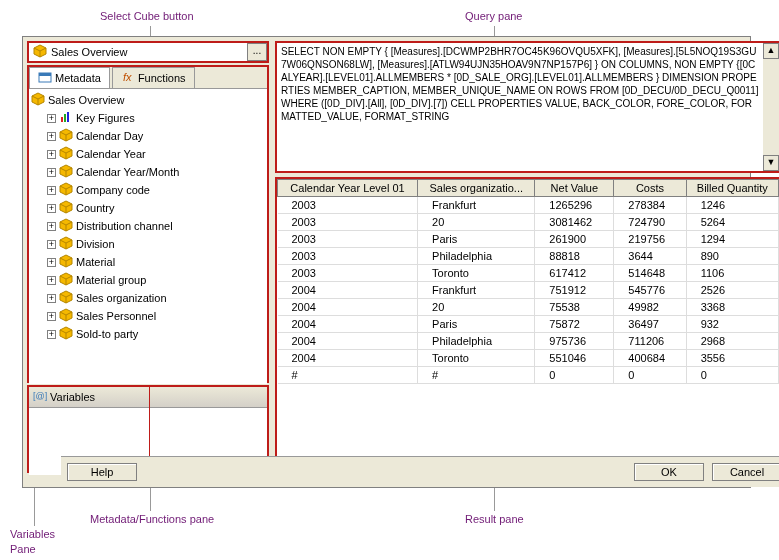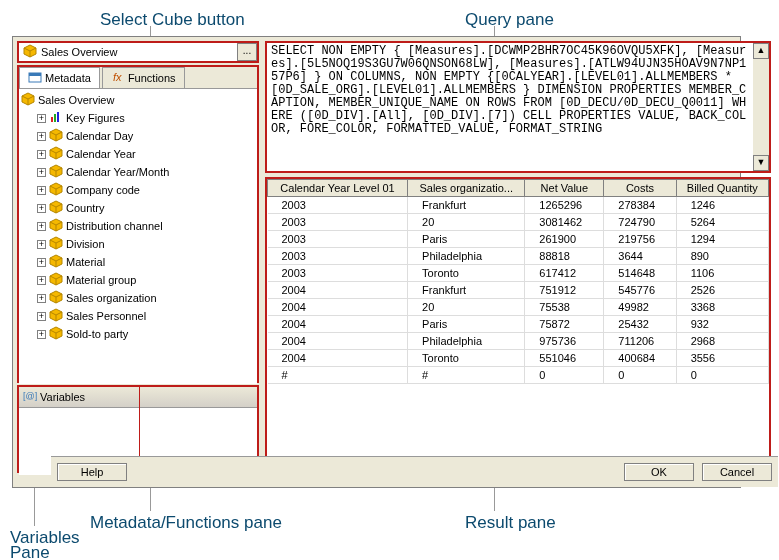--- a/index.html
+++ b/index.html
@@ -7,33 +7,33 @@
   margin: 0;
   font-family: Tahoma, Arial, sans-serif;
   font-size: 11px;
   background: #fff;
   position: relative;
   width: 779px;
   height: 560px;
 }
 .label {
   position: absolute;
-  font-size: 17px;
-  color: #0c4a6e;
+  font-size: 11px;
+  color: #701a75;
   white-space: nowrap;
 }
 .pointer {
   position: absolute;
   background: #999;
 }
 .pointer-v { width: 1px; }
 
 .app {
   position: absolute;
-  left: 12px;
+  left: 22px;
   top: 36px;
   width: 729px;
   height: 452px;
   background: #ece9d8;
   border: 1px solid #808080;
 }
 
 .cube-select {
   position: absolute;
   left: 4px;
@@ -145,25 +145,24 @@
   top: 4px;
   width: 506px;
   height: 132px;
   border: 2px solid #be1c19;
   background: #fff;
   display: flex;
 }
 .query-text {
   flex: 1;
   padding: 2px 4px;
-  font-size: 12px;
+  font-size: 10px;
   line-height: 13px;
   overflow: hidden;
   word-break: break-all;
-  font-family: Liberation Mono, monospace;
 }
 .scrollbar {
   width: 16px;
   background: #ece9d8;
   display: flex;
   flex-direction: column;
   justify-content: space-between;
 }
 .sb-btn {
   height: 16px;
@@ -500,21 +499,21 @@
             <td>2004</td>
             <td>20</td>
             <td>75538</td>
             <td>49982</td>
             <td>3368</td>
           </tr>
           <tr>
             <td>2004</td>
             <td>Paris</td>
             <td>75872</td>
-            <td>25432</td>
+            <td>36497</td>
             <td>932</td>
           </tr>
           <tr>
             <td>2004</td>
             <td>Philadelphia</td>
             <td>975736</td>
             <td>711206</td>
             <td>2968</td>
           </tr>
           <tr>

